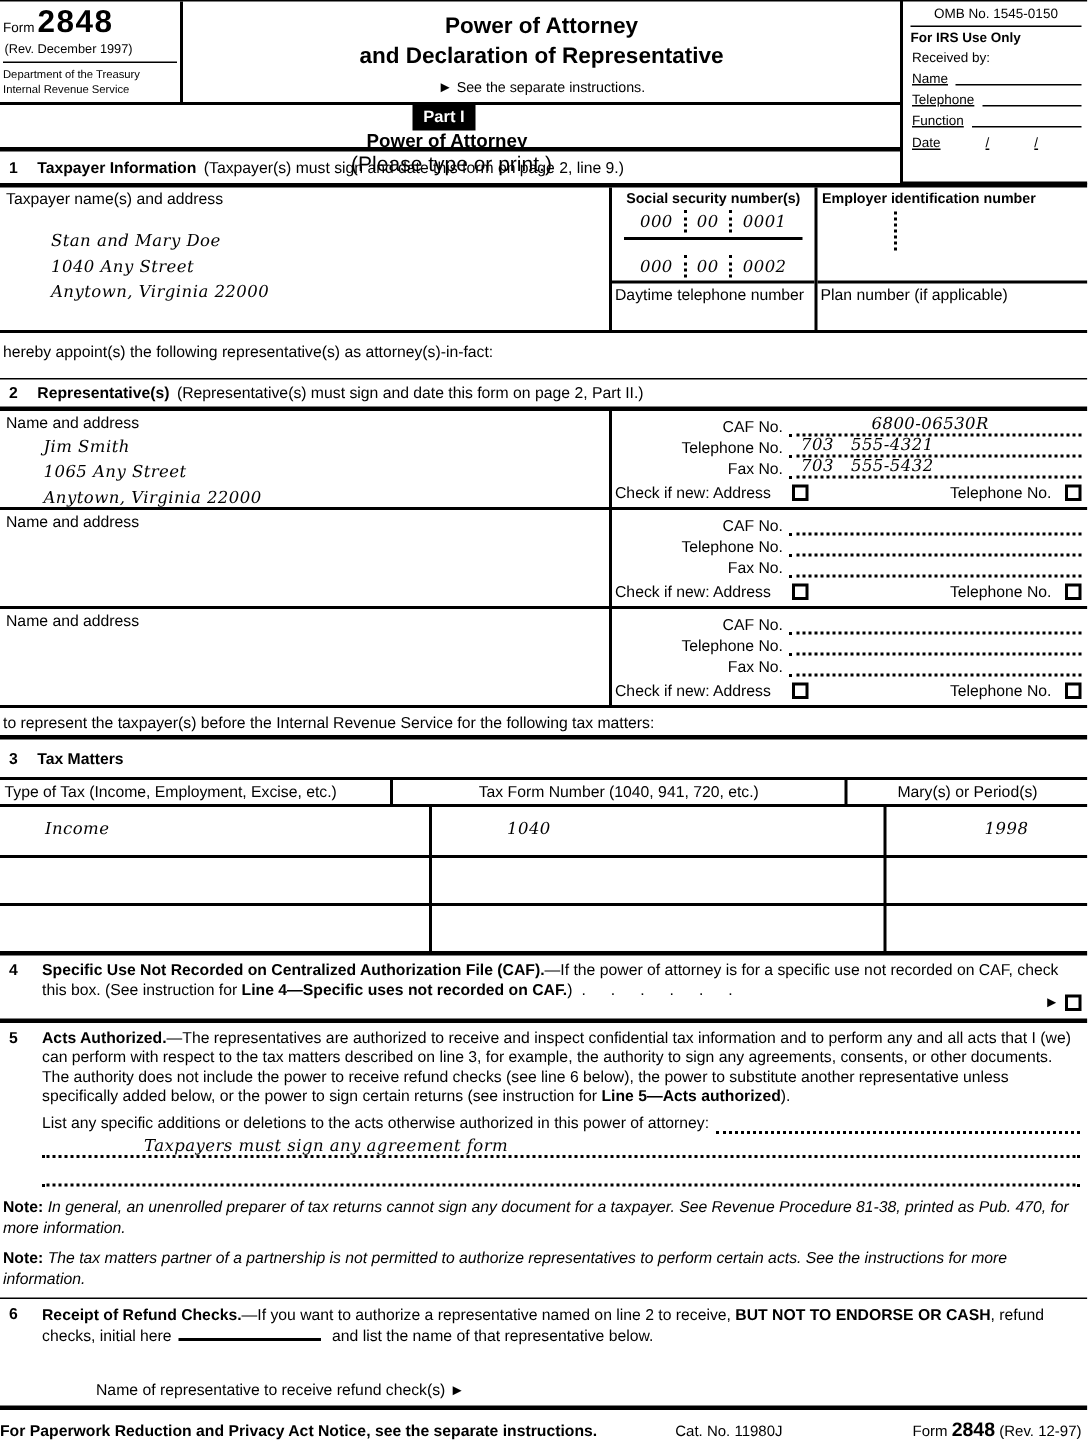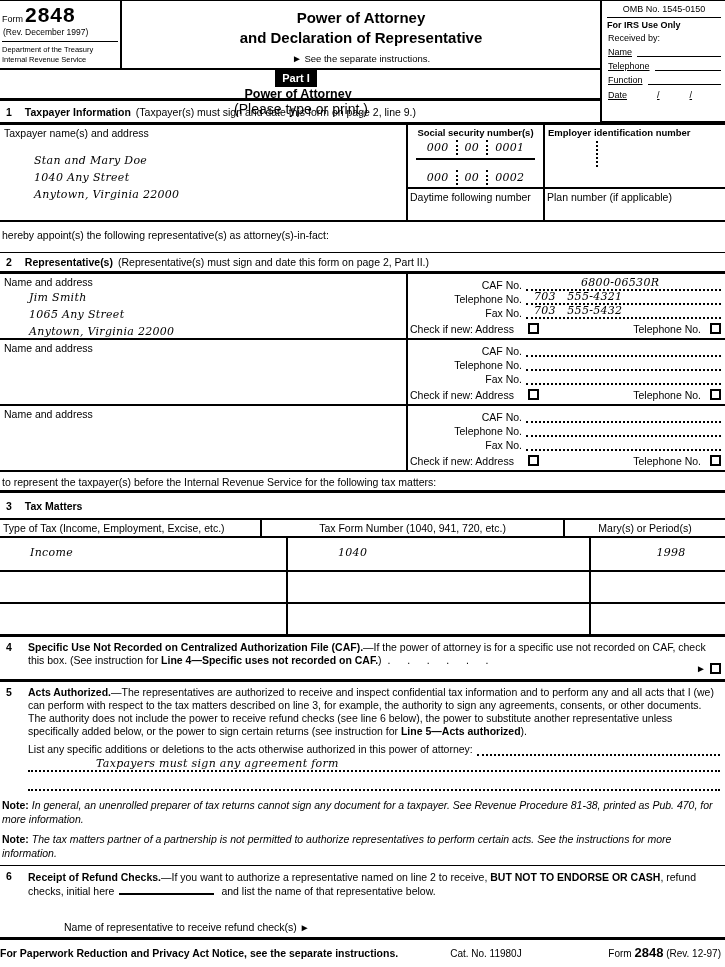--- a/index.html
+++ b/index.html
@@ -205,21 +205,21 @@
         </div>
       </div>
       <div class="ssn-row ssn-second">
         <span class="hw">000</span>
         <span class="vdot"></span>
         <span class="hw">00</span>
         <span class="vdot"></span>
         <span class="hw">0002</span>
       </div>
       <div class="sub-bottom">
-        <span>Daytime following number</span>
+        <span>Daytime telephone number</span>
       </div>
     </div>
     <div class="s1-ein">
       <div class="ein-label">Employer identification number</div>
       <div class="ein-vdots"></div>
       <div class="sub-bottom">
         <span>Plan number (if applicable)</span>
       </div>
     </div>
   </div>

